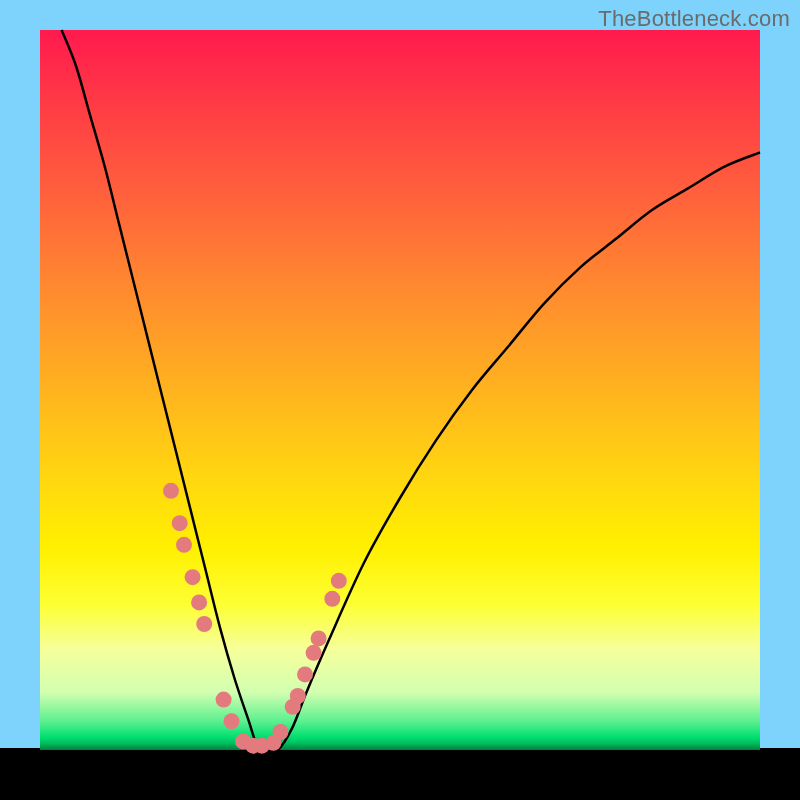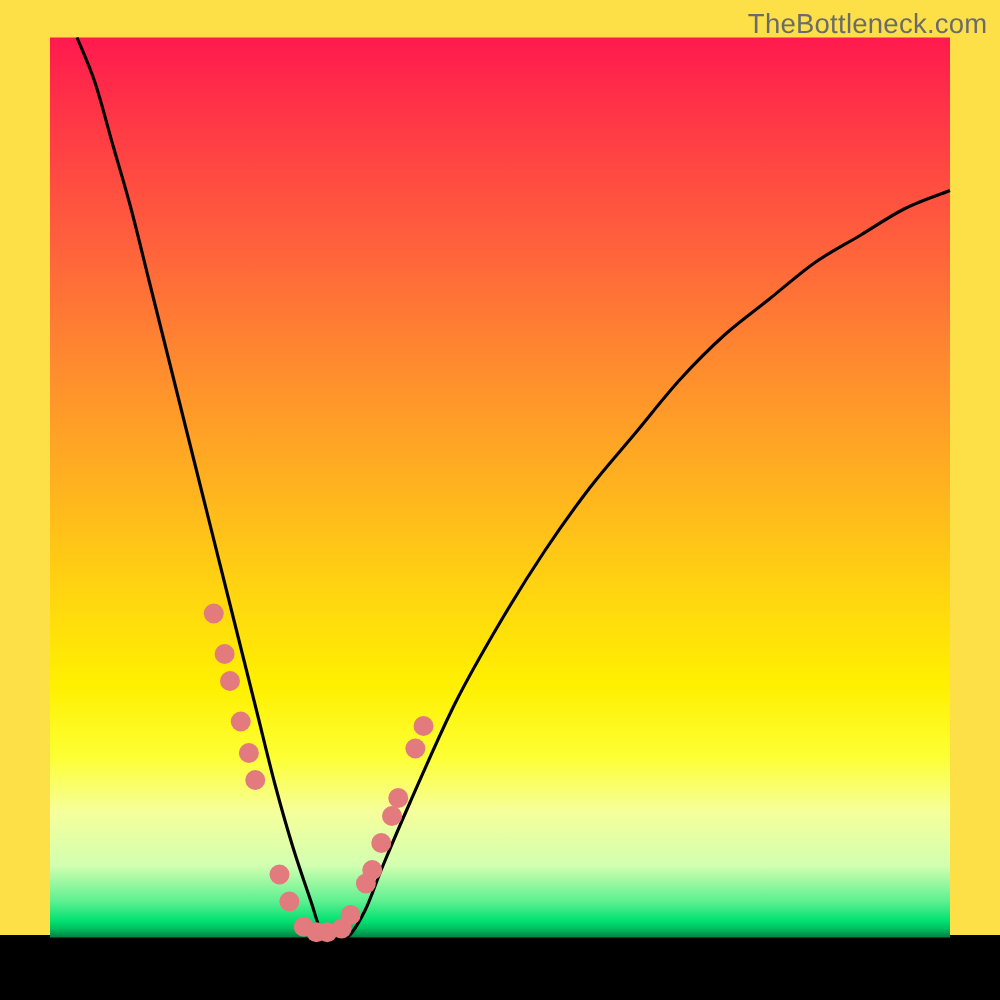--- a/index.html
+++ b/index.html
@@ -8,21 +8,21 @@
     width: 800px;
     height: 800px;
     overflow: hidden;
     background: #000;
     font-family: Arial, Helvetica, sans-serif;
   }
   .container {
     position: relative;
     width: 800px;
     height: 748px;
-    background: #fde047;
+    background: #7dd3fc;
   }
   .plot-area {
     position: absolute;
     left: 40px;
     top: 30px;
     width: 720px;
     height: 720px;
     background: linear-gradient(to bottom,
       #ff1a4e 0%,
       #ff3a45 10%,

